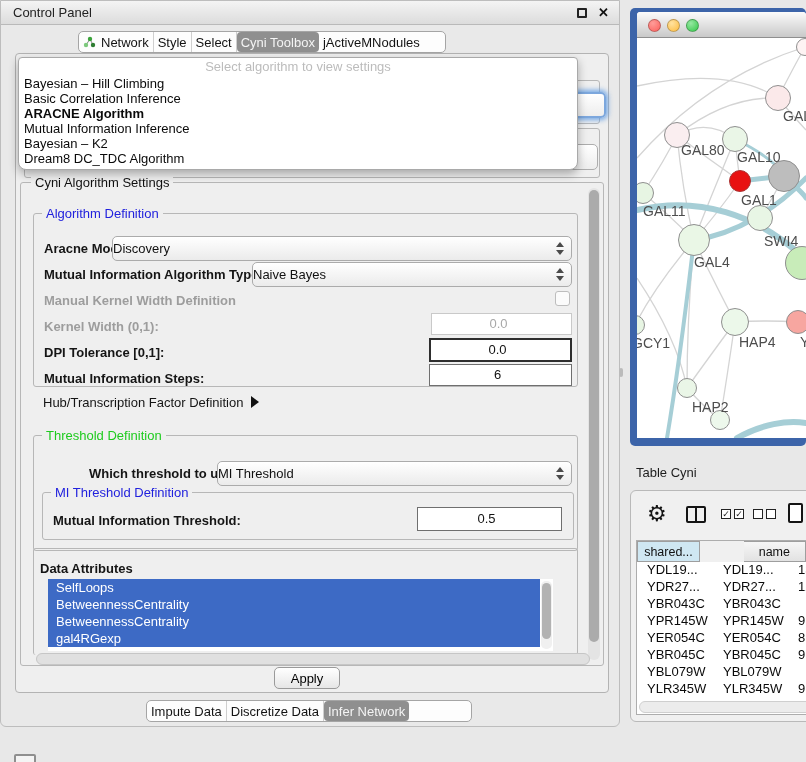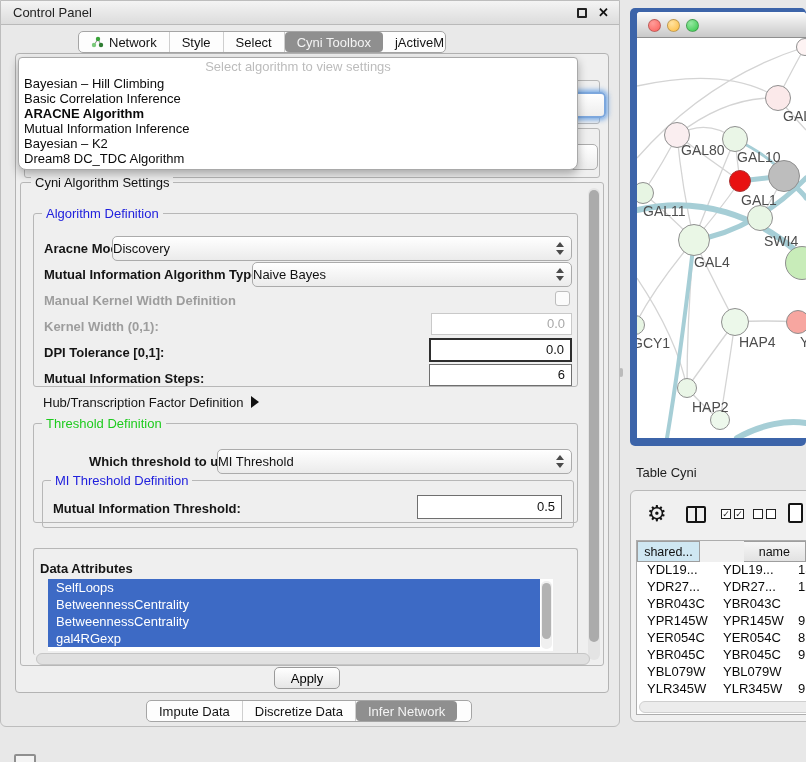--- a/index.html
+++ b/index.html
@@ -24,21 +24,21 @@
   .tb-float { position:absolute; right:32px; top:7px; width:10px; height:10px; border:2px solid #222; border-radius:1px; }
   .tb-close { position:absolute; right:10px; top:4px; font-size:13px; font-weight:bold; color:#111; }
   
   .tabstrip {
     position:absolute; display:flex; align-items:stretch;
     background:#fdfdfd; border:1px solid #a5a5a5; border-radius:5px;
     height:22px; font-size:13px; overflow:hidden;
   }
   .tabstrip.top { left:77px; top:30px; width:368px; }
   .tabstrip .tab {
-    display:flex; align-items:center; padding:0 12px; color:#131313;
+    display:flex; align-items:center; padding:0 4px; color:#131313;
     border-right:1px solid #cfcfcf; white-space:nowrap;justify-content:center;
   }
   .tabstrip .tab:last-child { border-right:none; }
   .tabstrip .tab.active { background:#8f8f8f; color:#f4f4f4; border-radius:4px; border-right:none; }
   .net-icon { width:13px; height:12px; margin-right:5px; }
   
   .content-panel {
     position:absolute; left:14px; top:52px; width:594px; height:640px;
     background:#efefef; border:1px solid #b3b3b3; border-radius:4px;
   }
@@ -66,21 +66,21 @@
     background:linear-gradient(#ffffff,#ebebeb); border:1px solid #ababab;
     box-shadow:inset 0 1px 0 #fff;
     font-size:13px; color:#111; line-height:23px; 
   }
   .combo .spinner { position:absolute; right:8px; top:5px; width:7px; height:13px; }
   .combo .spinner i { display:block; width:0; height:0; border-left:4px solid transparent; border-right:4px solid transparent; }
   .combo .spinner .up { border-bottom:5px solid #4a4a4a; margin-bottom:3px; }
   .combo .spinner .dn { border-top:5px solid #4a4a4a; }
   .field {
     position:absolute; background:#fff; font-size:13px; color:#111;
-    text-align:right; padding-right:6px;
+    text-align:center; padding-right:6px;
   }
   .field.disabled { border:1px solid #c9c9c9; color:#a8a8a8; }
   .field.strong   { border:2px solid #2e2e2e; }
   .field.medium   { border:1px solid #6f6f6f; }
   .checkbox { position:absolute; width:15px; height:15px; border:1px solid #bdbdbd; border-radius:3px; background:#fbfbfb; }
   .tri-right { display:inline-block; width:0; height:0; border-top:6px solid transparent; border-bottom:6px solid transparent; border-left:8px solid #111; margin-left:8px; vertical-align:-1px; }
   .tri-down  { display:inline-block; width:0; height:0; border-left:6px solid transparent; border-right:6px solid transparent; border-top:8px solid #111; margin-left:6px; vertical-align:1px; }
   
   .attr-list { position:absolute; background:#fff; overflow:hidden; }
   .attr-item { height:17px; line-height:17px; font-size:13px; color:#fff; background:#3d6ac5; padding-left:8px; margin-right:13px; }
@@ -229,21 +229,21 @@
         <div class="field strong" style="left:395px; top:124px; width:143px; height:24px; line-height:20px;">0.0</div>
 
         <span class="lbl" style="left:10px; top:157px;">Mutual Information Steps:</span>
         <div class="field medium" style="left:395px; top:150px; width:143px; height:22px; line-height:20px;">6</div>
       </div>
 
       <div style="position:absolute; left:22px; top:212px; font-size:13px; color:#151515;">
         <span>Hub/Transcription Factor Definition</span><span class="tri-right"></span>
       </div>
 
-      <div class="groupbox" style="left:12px; top:240px; width:545px; height:100px;">
+      <div class="groupbox" style="left:12px; top:252px; width:545px; height:116px;">
         <span class="legend green">Threshold Definition</span>
 
         <span class="lbl" style="left:55px; top:30px;">Which threshold to use:</span>
         <div class="combo" style="left:183px; top:25px; width:355px;">
           <span>MI Threshold</span>
           <span class="spinner">
               <i class="up"></i>
               <i class="dn"></i>
             </span>
         </div>

